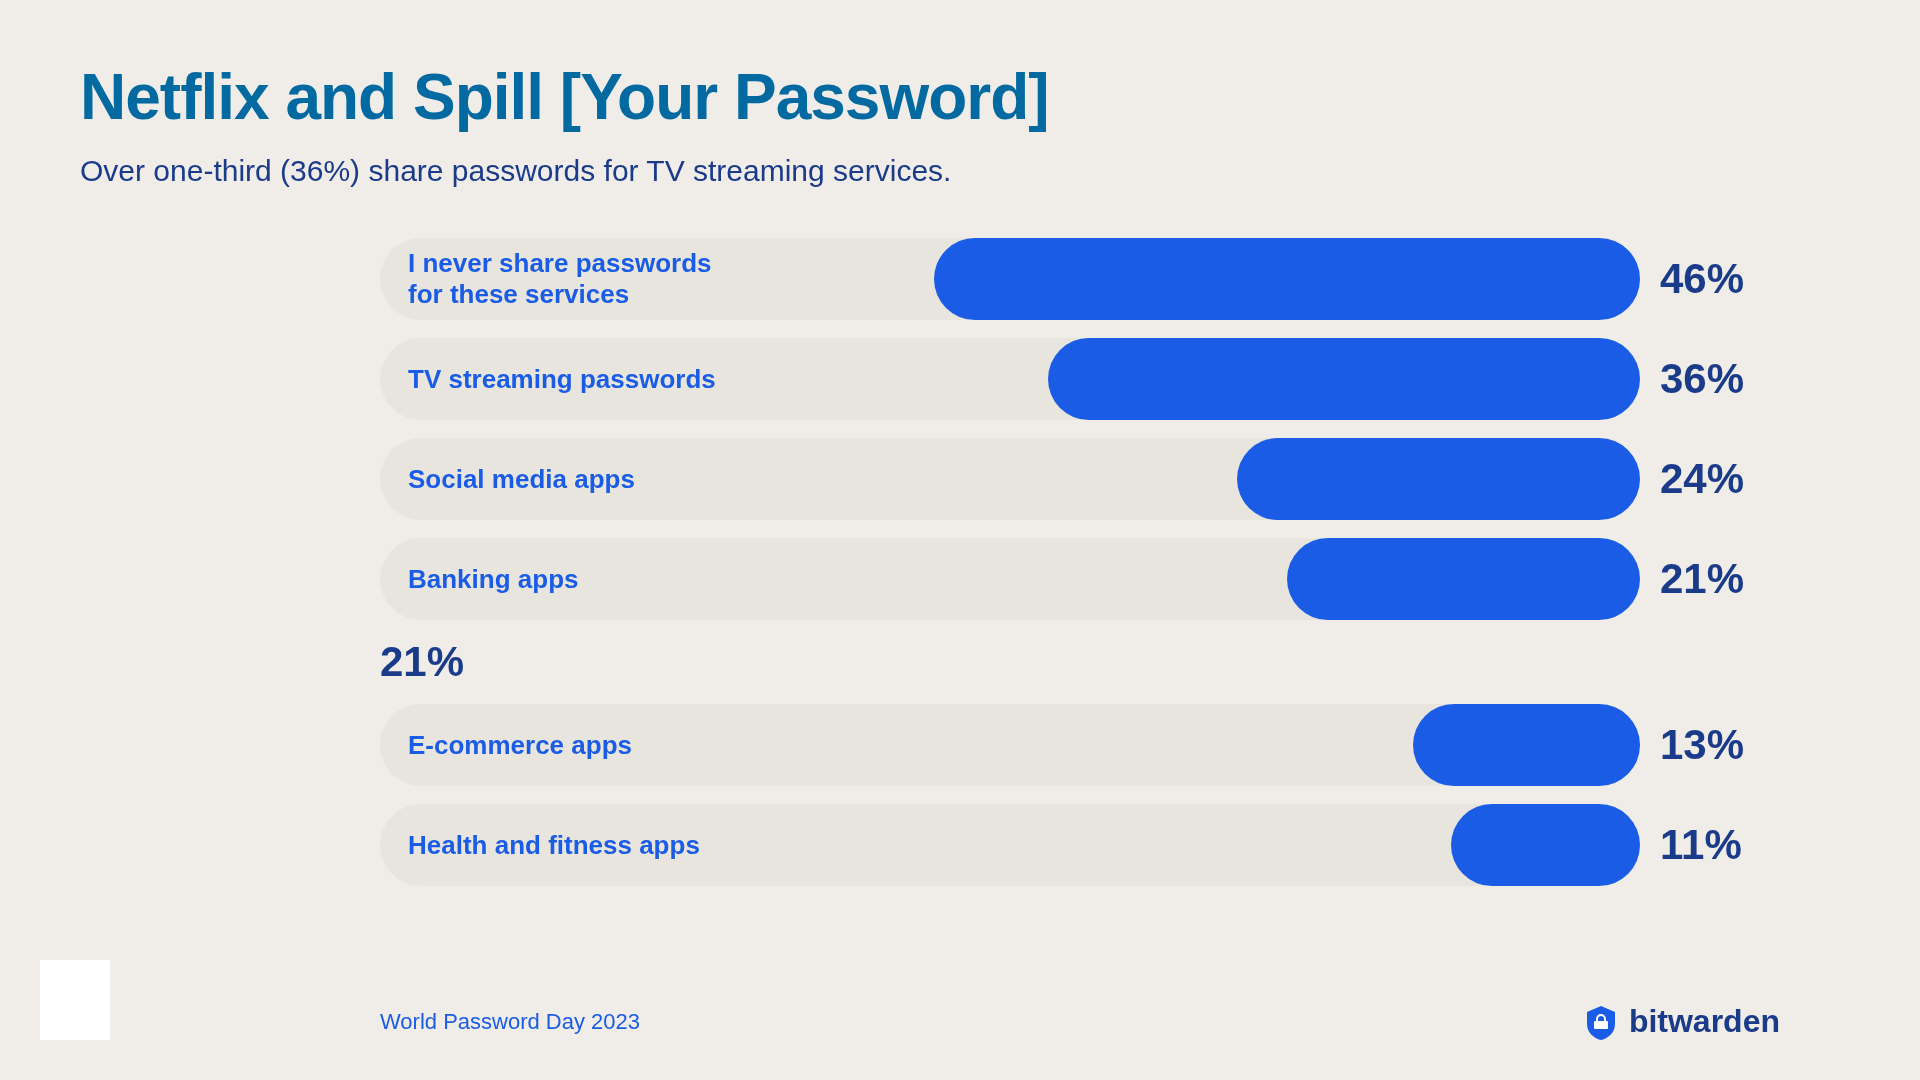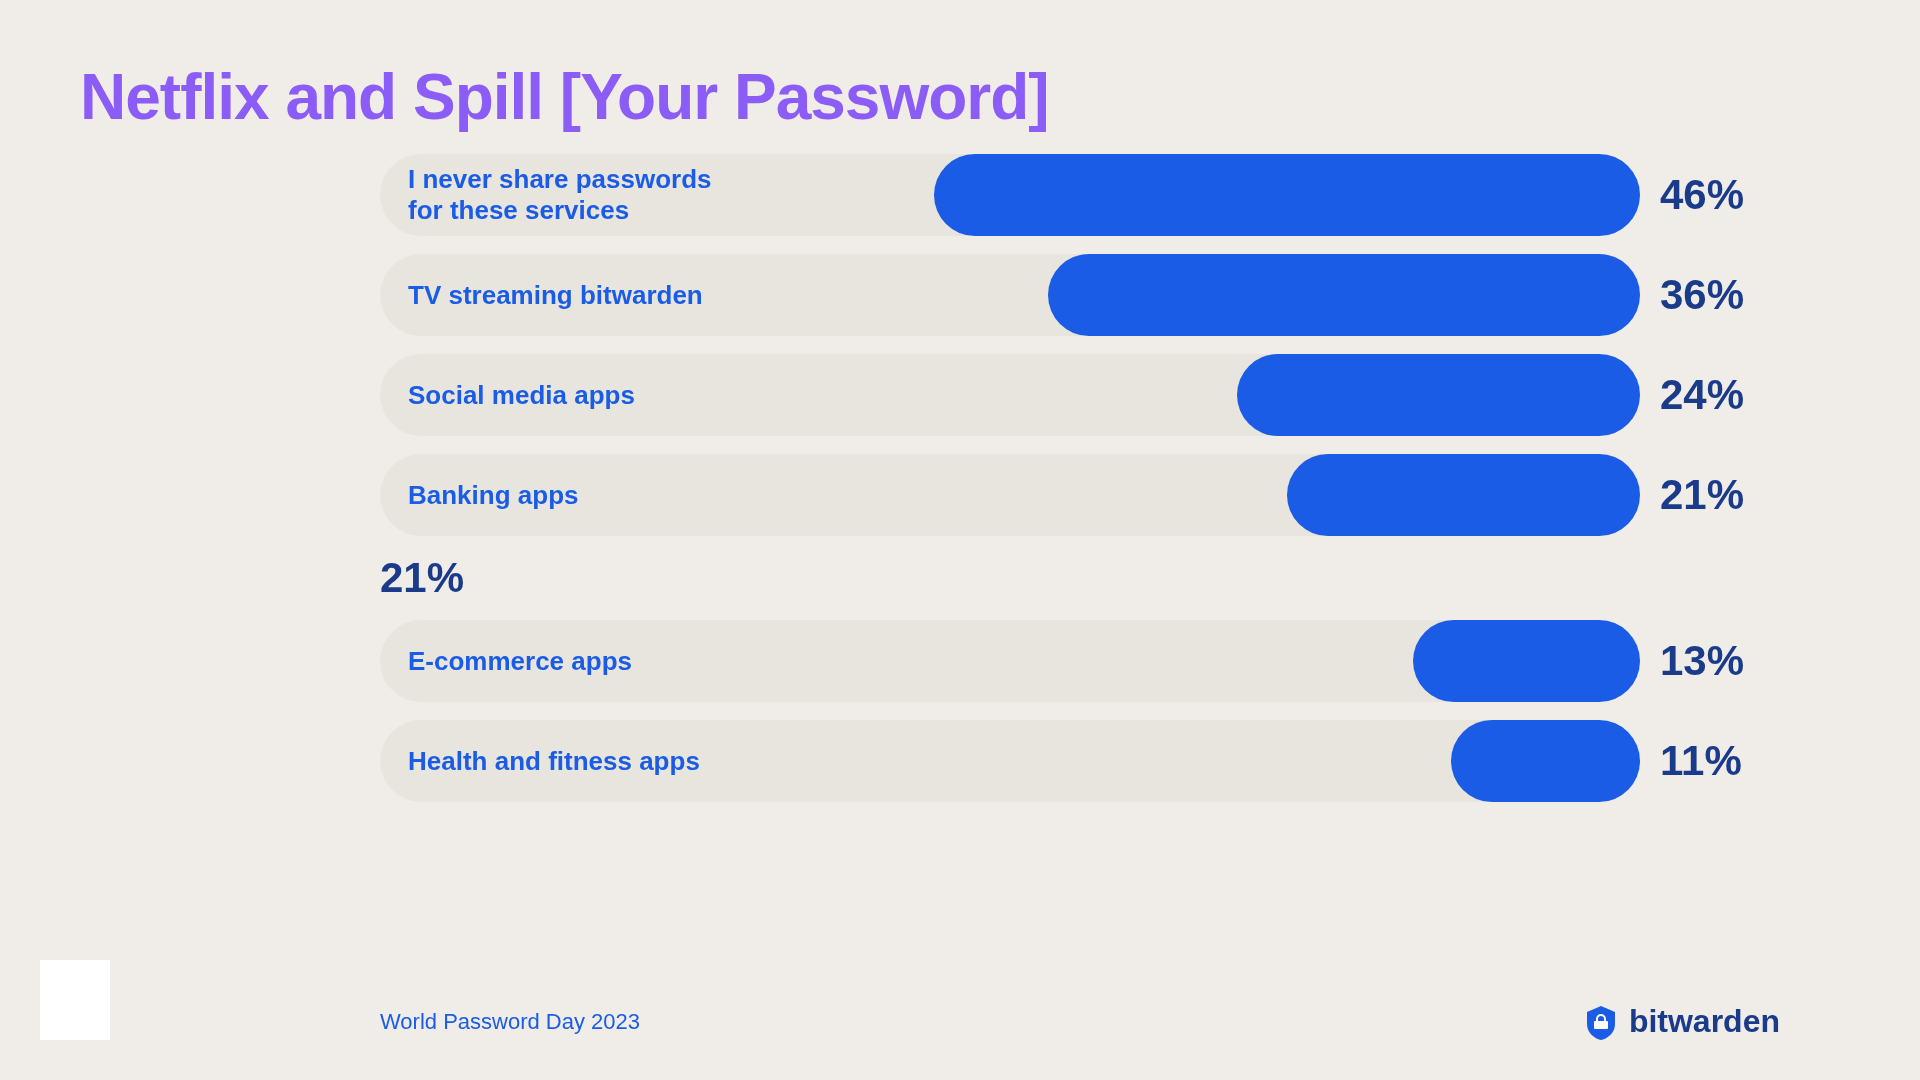--- a/index.html
+++ b/index.html
@@ -17,21 +17,21 @@
       width: 100%;
       height: 100%;
       padding: 60px 80px 40px 80px;
       display: flex;
       flex-direction: column;
     }
 
     .title {
       font-size: 64px;
       font-weight: 800;
-      color: #8b5cf6;
+      color: #0369a1;
       margin-bottom: 20px;
       letter-spacing: -1px;
     }
 
     .subtitle {
       font-size: 30px;
       color: #1a3a8a;
       font-weight: 400;
       margin-bottom: 50px;
     }
@@ -124,32 +124,33 @@
       width: 70px;
       height: 80px;
       background: white;
     }
   </style>
 </head>
 <body>
 
 <div class="container">
   <h1 class="title">Netflix and Spill [Your Password]</h1>
+  <p class="subtitle">Over one-third (36%) share passwords for TV streaming services.</p>
 
   <div class="chart-area" id="chart-area">
   <div class="bar-row">
         <div class="bar-track">
           <span class="bar-label">I never share passwords<br>for these services</span>
           <div class="bar-fill" style="width: 56%;"></div>
         </div>
         <div class="bar-percent">46%</div>
       </div>
       <div class="bar-row">
         <div class="bar-track">
-          <span class="bar-label">TV streaming bitwarden</span>
+          <span class="bar-label">TV streaming passwords</span>
           <div class="bar-fill" style="width: 47%;"></div>
         </div>
         <div class="bar-percent">36%</div>
       </div>
       <div class="bar-row">
         <div class="bar-track">
           <span class="bar-label">Social media apps</span>
           <div class="bar-fill" style="width: 32%;"></div>
         </div>
         <div class="bar-percent">24%</div>

